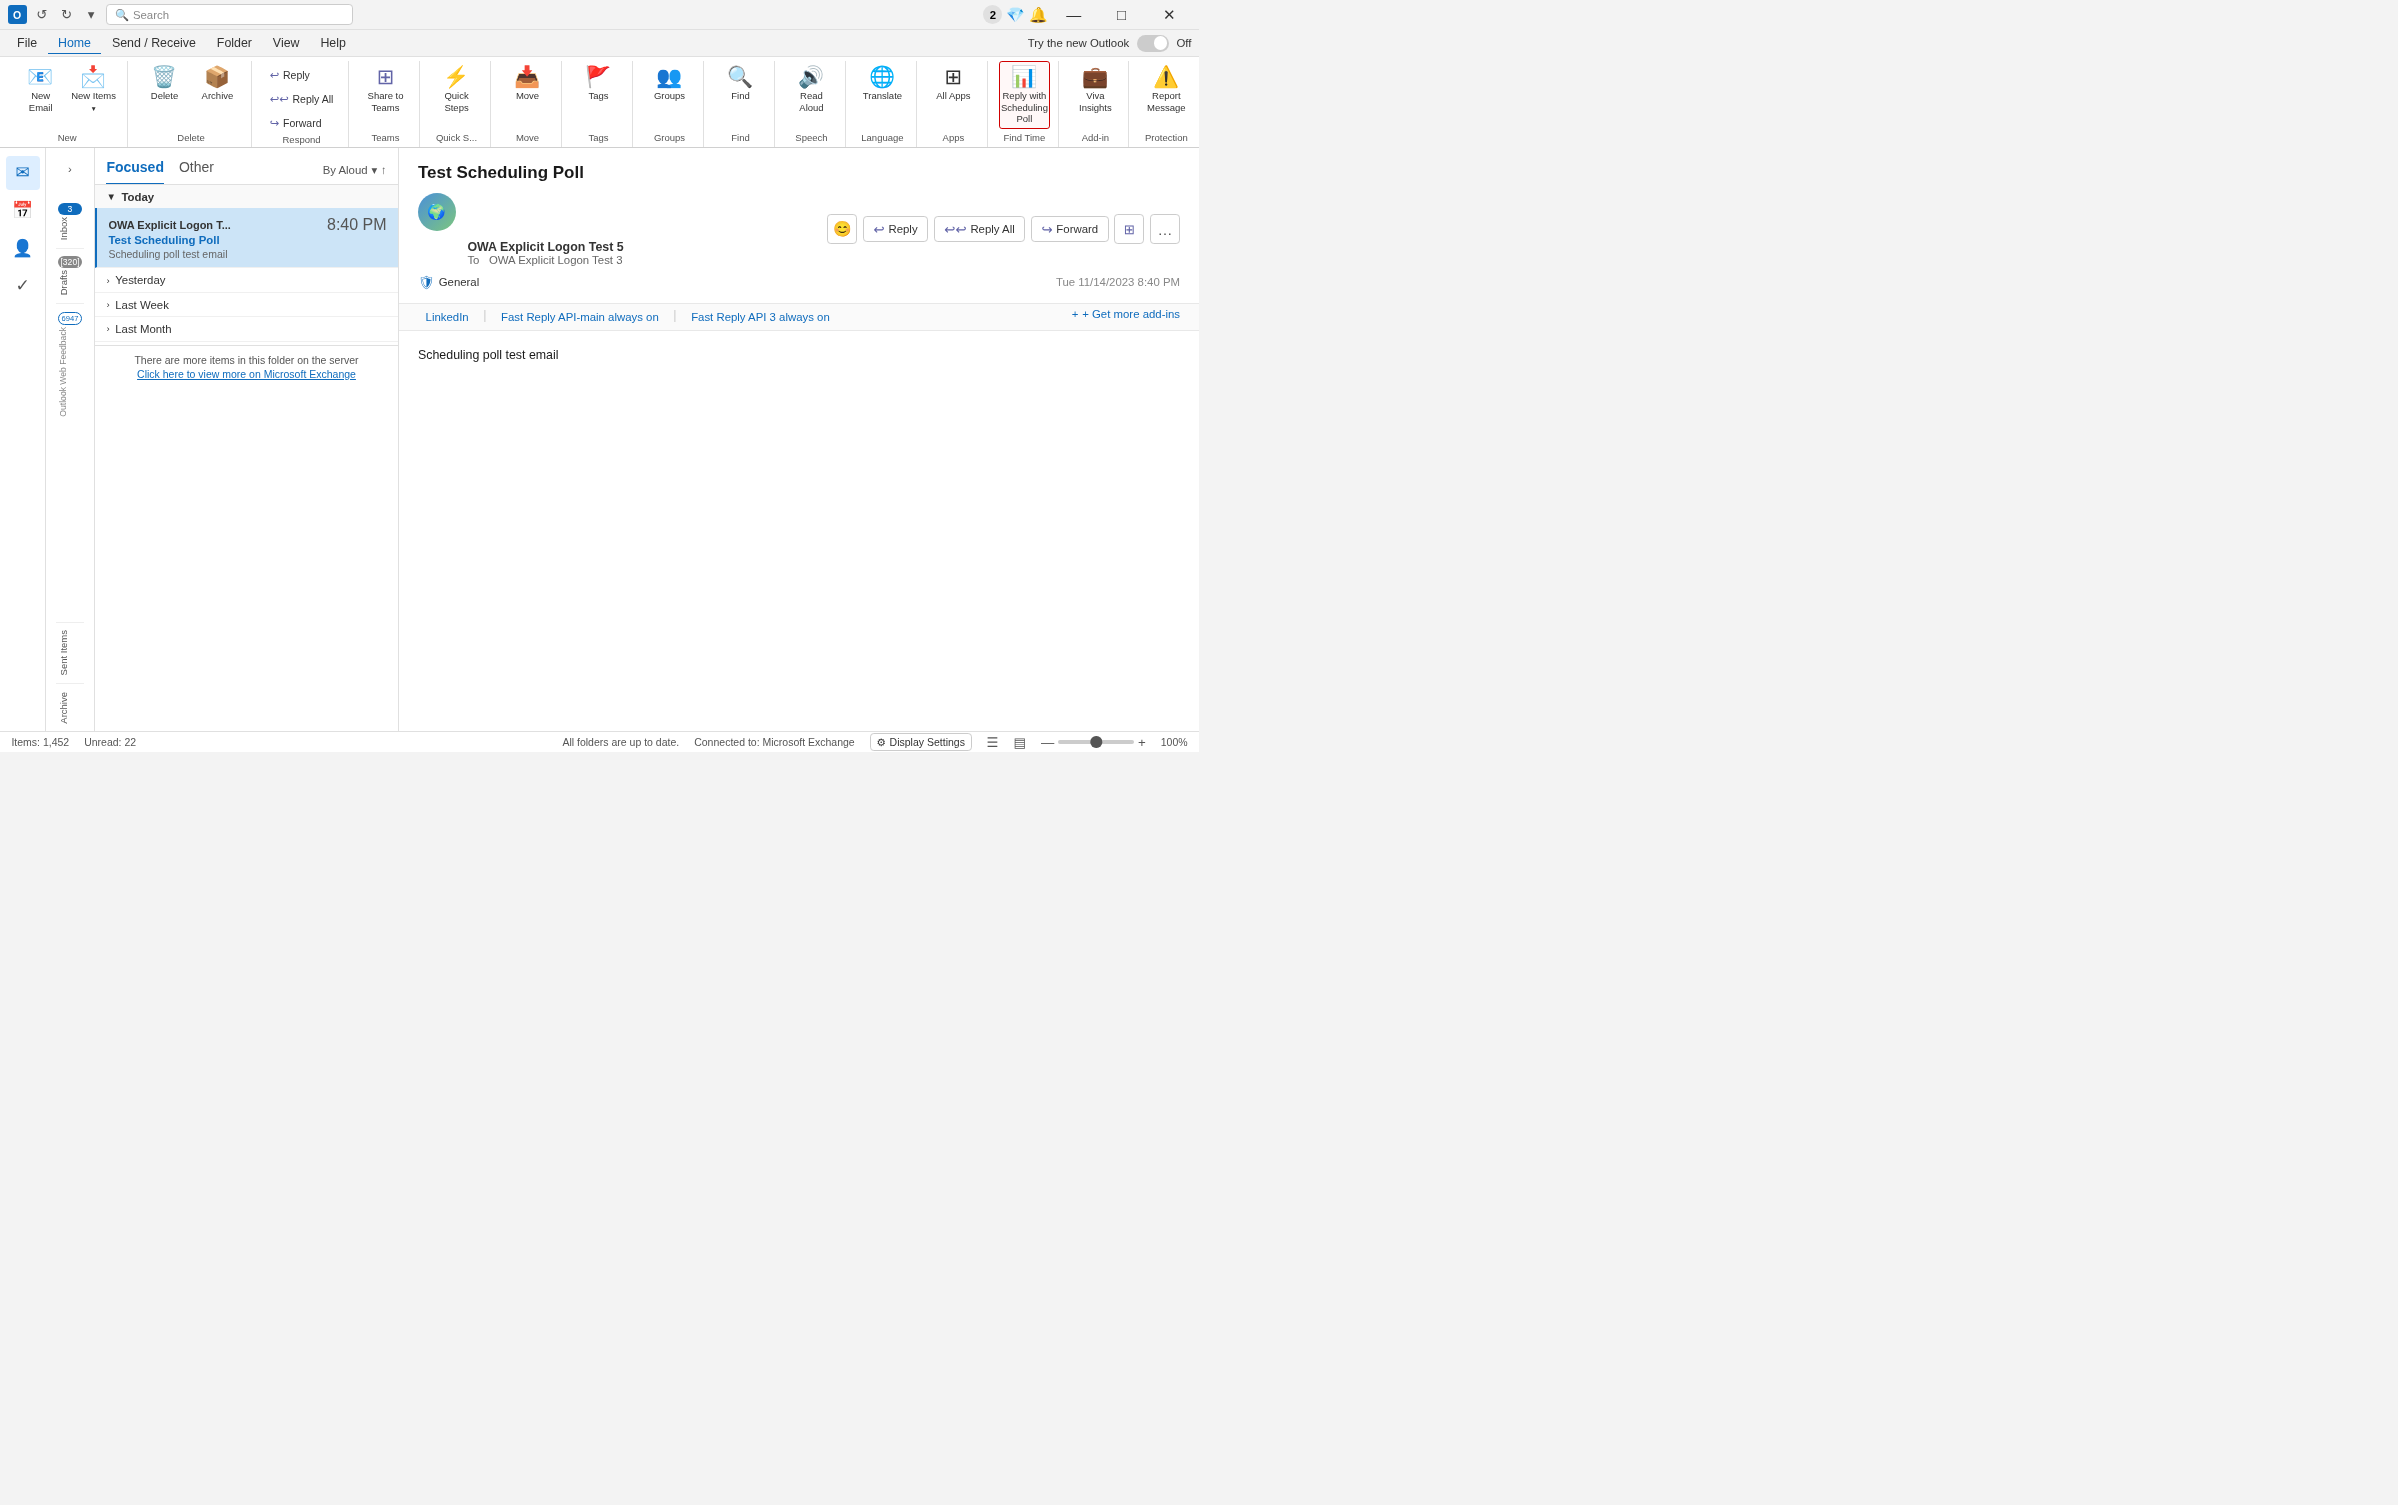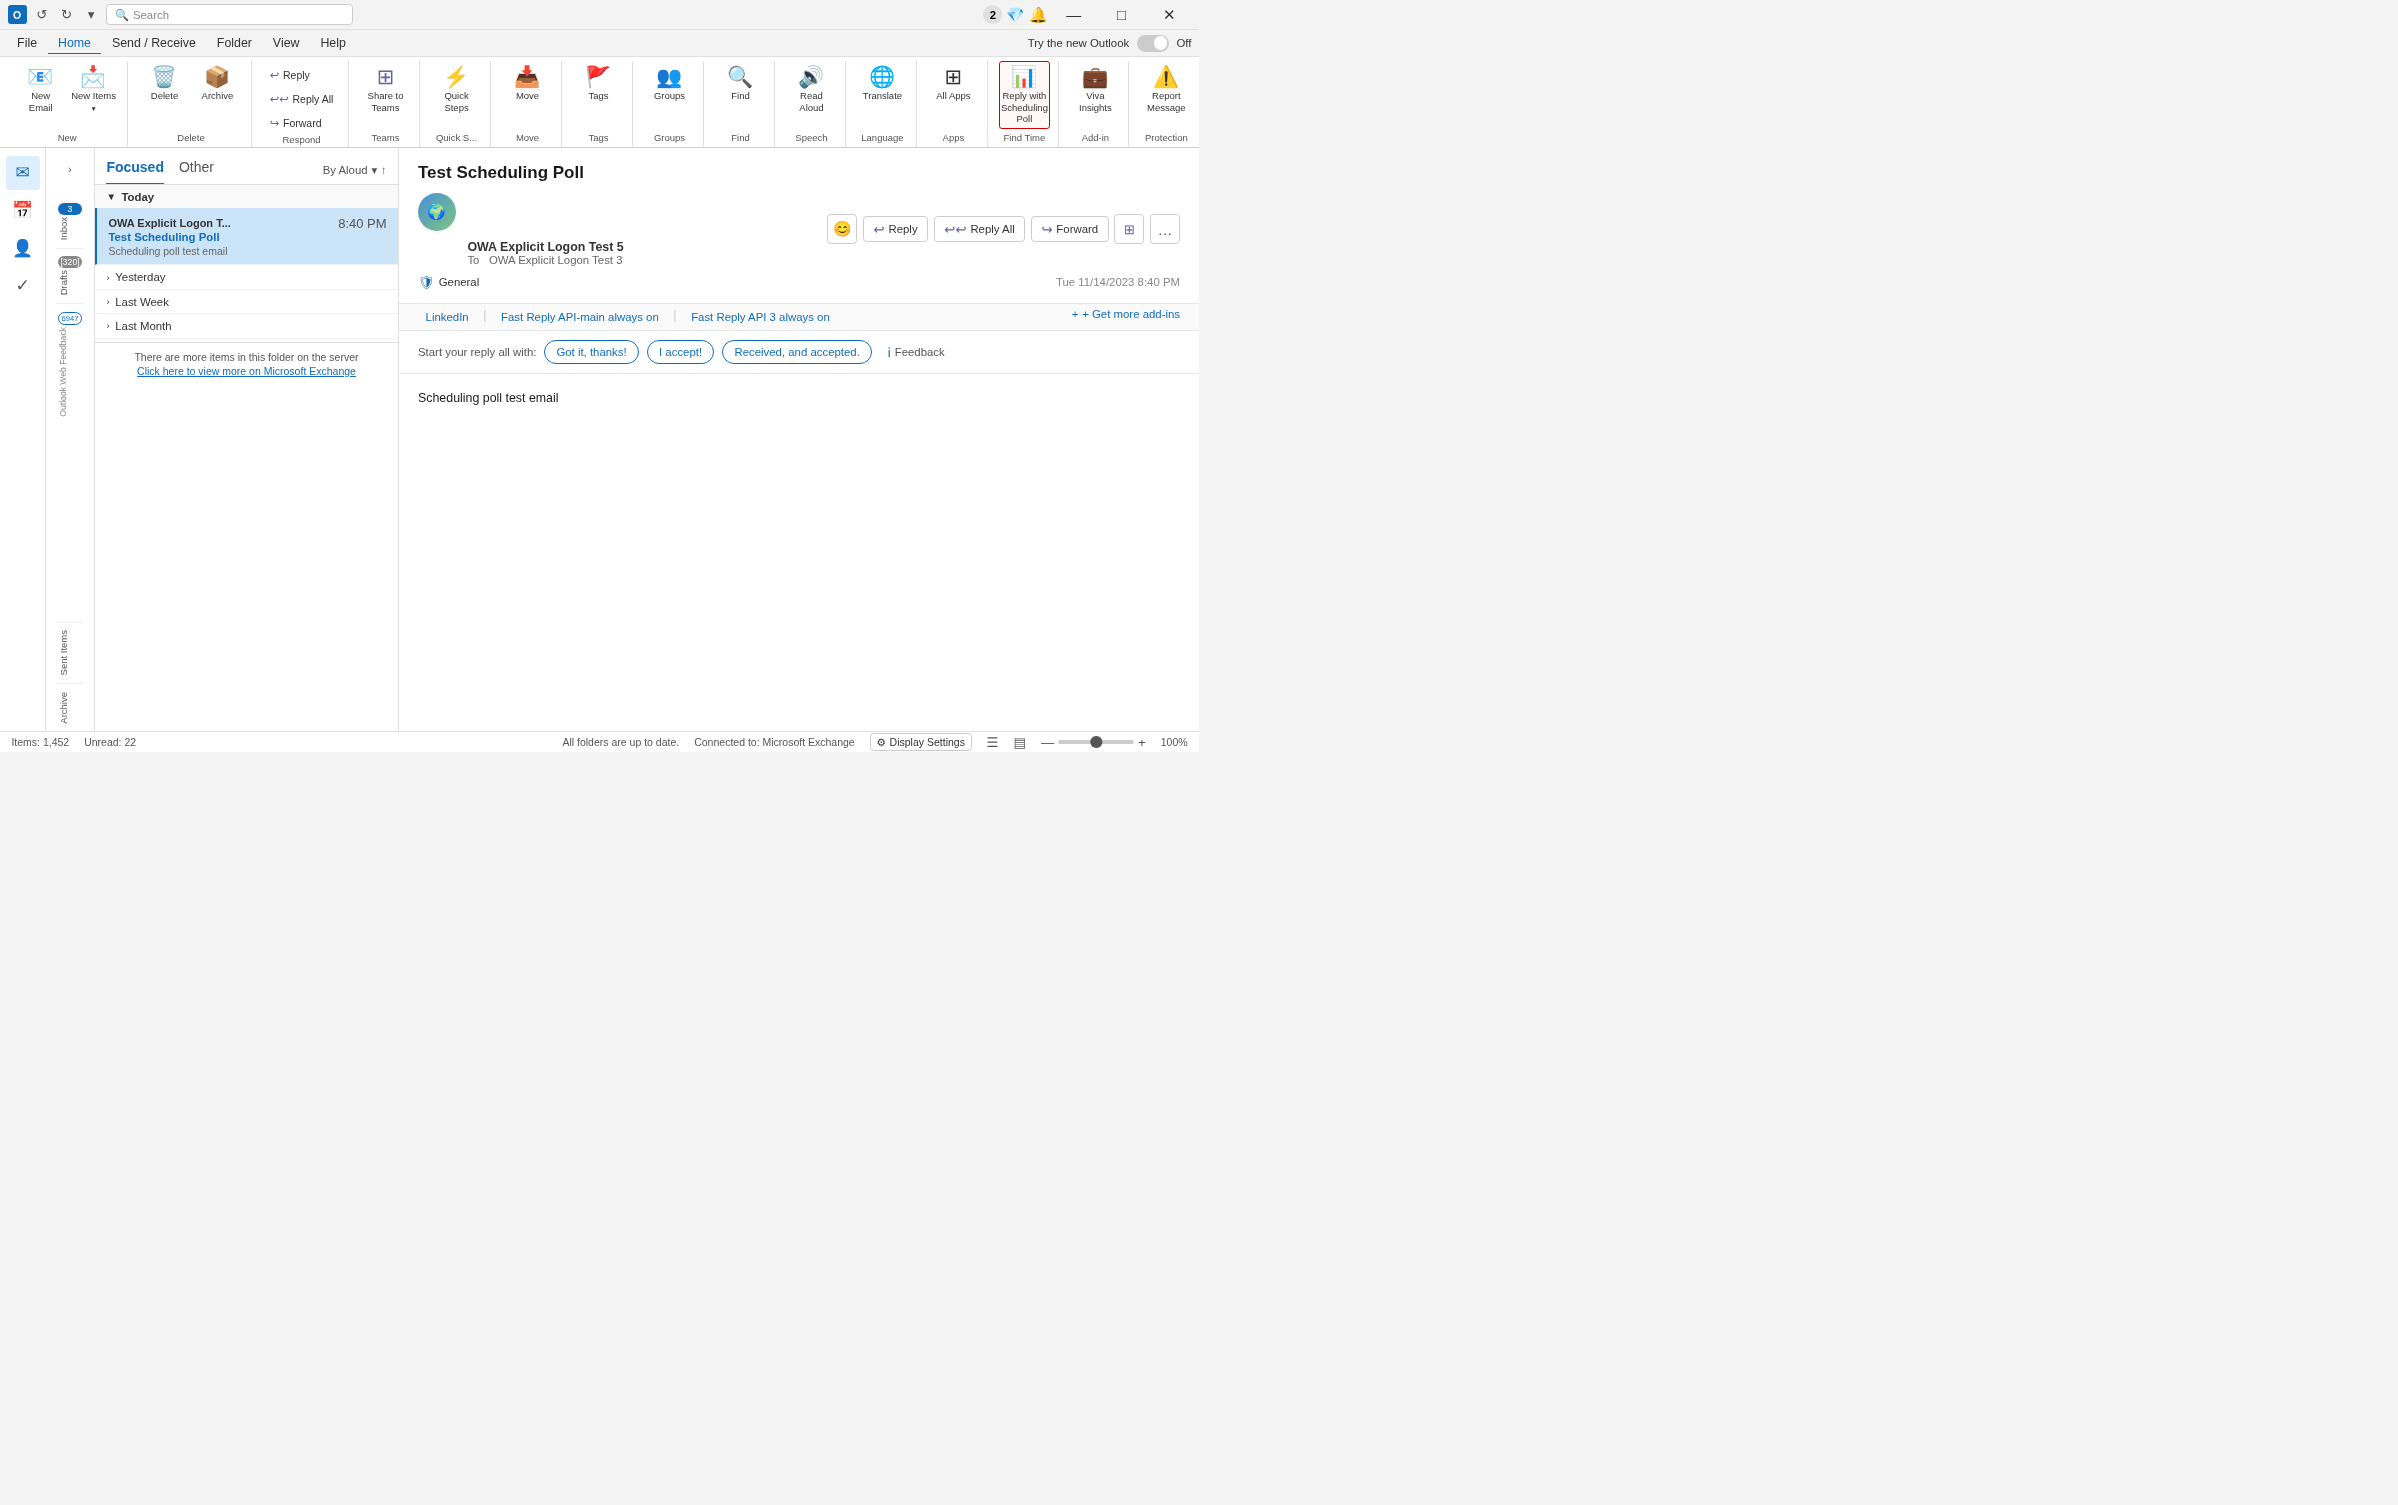--- a/index.html
+++ b/index.html
@@ -200,21 +200,21 @@
     .inbox-item {
       padding: 7.6px 11.4px;
       cursor: pointer;
       border-bottom: 1px solid #f0f0f0;
       background: #cce4f7;
       border-left: 2.9px solid #0f6cbd;
     }
     .inbox-item-sender { font-size: 11px; font-weight: 600; color: #333; }
     .inbox-item-subject { font-size: 11.4px; font-weight: 700; color: #0f6cbd; }
     .inbox-item-preview { font-size: 10.5px; color: #666; margin-top: 1.9px; }
-    .inbox-item-time { font-size: 13px; color: #555; float: right; }
+    .inbox-item-time { font-size: 16px; color: #555; float: right; }
     .inbox-collapsed {
       display: flex;
       align-items: center;
       padding: 5.7px 11.4px;
       font-size: 11.4px;
       color: #333;
       cursor: pointer;
       border-bottom: 1px solid #f0f0f0;
     }
     .server-message {
@@ -736,30 +736,20 @@
       <span class="addin-separator">|</span>
       <span class="addin-tab">Fast Reply API-main always on</span>
       <span class="addin-separator">|</span>
       <span class="addin-tab">Fast Reply API 3 always on</span>
       <div class="addins-more">
         <span>+</span>
         <span>+ Get more add-ins</span>
       </div>
     </div>
 
-    <div class="smart-reply-bar">
-      <span class="smart-reply-label">Start your reply all with:</span>
-      <button class="smart-reply-btn">Got it, thanks!</button>
-      <button class="smart-reply-btn">I accept!</button>
-      <button class="smart-reply-btn">Received, and accepted.</button>
-      <div class="feedback-btn">
-        <span style="color:#0f6cbd;font-size:13.3px;">ℹ</span>
-        <span>Feedback</span>
-      </div>
-    </div>
 
     <div class="reading-body">
       <p>Scheduling poll test email</p>
     </div>
   </div>
 
 </div>
 
 <div class="statusbar">
   <span>Items: 1,452</span>

